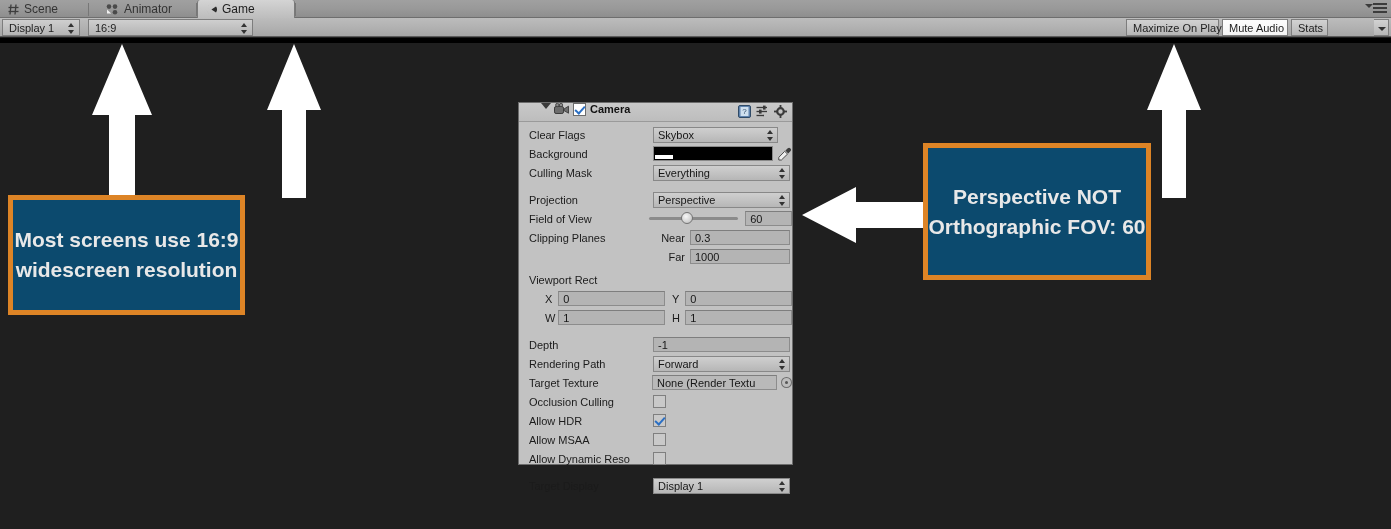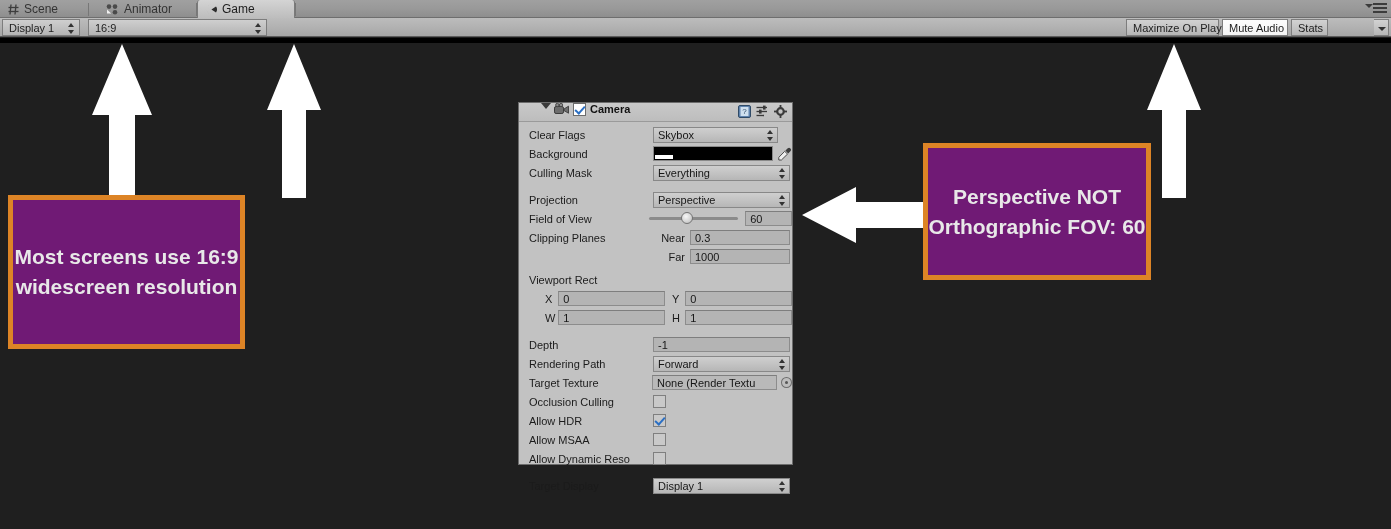--- a/index.html
+++ b/index.html
@@ -142,21 +142,21 @@
   }
   .gv-strip {
     position: absolute; left: 0; top: 0;
     width: 1391px; height: 5px;
     background: #000;
   }
 
   
   .callout {
     position: absolute;
-    background: #701a75;
+    background: #0c4a6e;
     border: 5px solid #dd8426;
     box-sizing: border-box;
     display: flex; align-items: center; justify-content: center;
     text-align: center;
     color: #e8e8e8;
     font-weight: bold;
     line-height: 1.42;
     z-index: 6;
   }
 
@@ -322,21 +322,21 @@
   </div>
 </div>
 
 <div class="toolbar">
 
   <div class="tb-dd" style="left:2px;width:78px;">
     <span>Display 1</span>
     <span class="updown"></span>
   </div>
 
-  <div class="tb-dd" style="left:88px;width:179px;">
+  <div class="tb-dd" style="left:88px;width:165px;">
     <span>16:9</span>
     <span class="updown"></span>
   </div>
 
   <div class="scale-label" style="left:256px;">Scale</div>
   <div class="slider-track" style="left:291px;width:148px;"></div>
   <div class="slider-knob" style="left:285px;"></div>
   <div class="x-label" style="left:444px;">1x</div>
 
   <div class="tb-btn" style="left:1126px;width:93px;">
@@ -367,21 +367,21 @@
 </svg>
 
 <svg class="arrow" style="left:1145px;top:42px;" width="58" height="158" viewBox="0 0 58 158">
   <path d="M29 2 L56 68 L41 68 L41 156 L17 156 L17 68 L2 68 Z" fill="#ffffff"></path>
 </svg>
 
 <svg class="arrow" style="left:800px;top:185px;" width="125" height="60" viewBox="0 0 125 60">
   <path d="M2 30 L56 2 L56 17 L123 17 L123 43 L56 43 L56 58 Z" fill="#ffffff"></path>
 </svg>
 
-<div class="callout" style="left:8px;top:195px;width:237px;height:154px;font-size:21px;">
+<div class="callout" style="left:8px;top:195px;width:237px;height:120px;font-size:21px;">
   <div>Most screens use 16:9 widescreen resolution</div>
 </div>
 
 <div class="callout" style="left:923px;top:143px;width:228px;height:137px;font-size:21px;">
   <div>Perspective NOT Orthographic FOV: 60</div>
 </div>
 
 <div class="insp" style="left:518px;top:102px;width:275px;height:363px;">
 
   <div class="insp-header">

